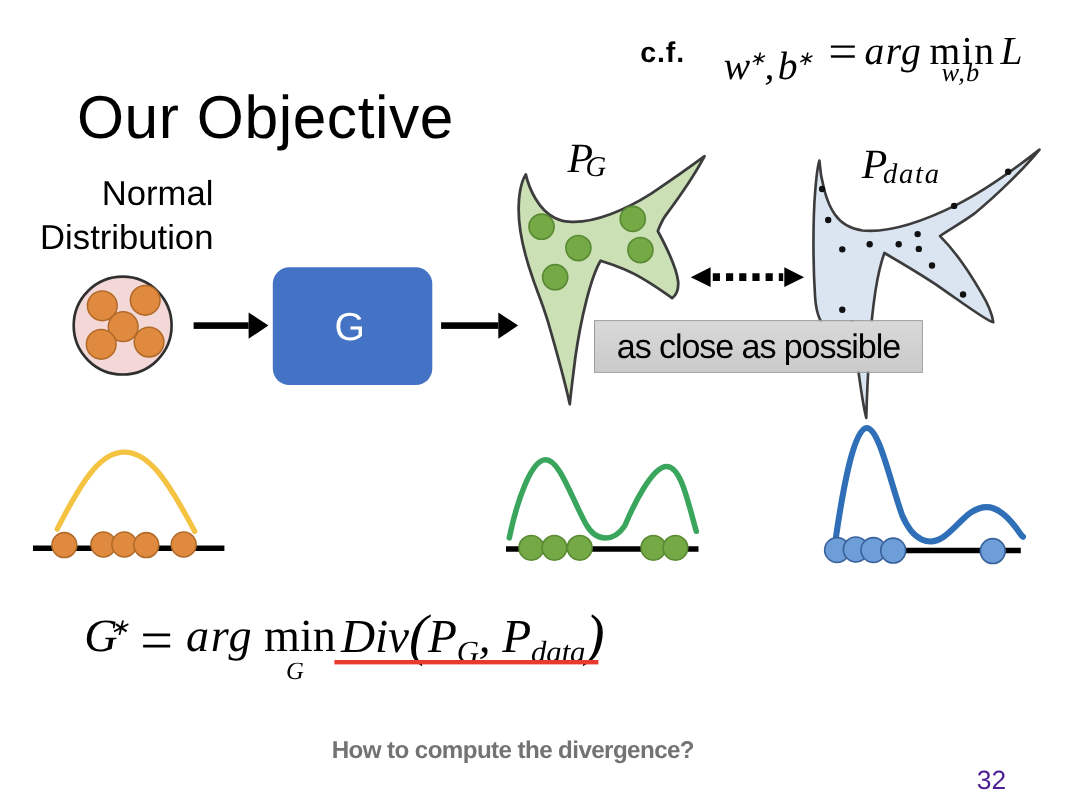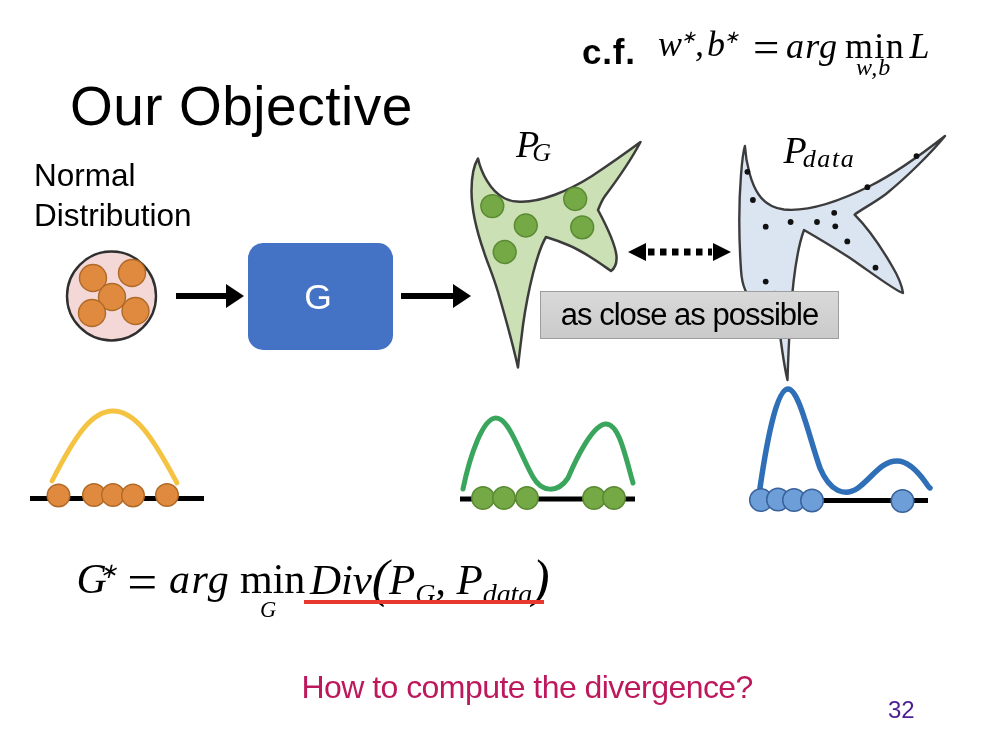--- a/index.html
+++ b/index.html
@@ -109,41 +109,41 @@
     <circle cx="761" cy="500" r="11.3"></circle>
     <circle cx="778" cy="499.5" r="11.3"></circle>
     <circle cx="794" cy="500" r="11.3"></circle>
     <circle cx="812" cy="500.5" r="11.3"></circle>
     <circle cx="902.5" cy="501" r="11.3"></circle>
   </g>
 </svg>
 
 <div class="abs" id="title" style="left:70px;top:79px;font-size:55px;letter-spacing:0.5px;">Our Objective</div>
 
-<div class="abs" id="cf" style="left:582px;top:34px;font-size:35px;font-weight:bold;letter-spacing:0.8px;">c.f.</div>
+<div class="abs" id="cf" style="left:582px;top:34px;font-size:26px;font-weight:bold;letter-spacing:0.8px;">c.f.</div>
 
-<div class="abs math" id="e1a" style="left:658px;top:26px;font-size:36px;letter-spacing:-1px;">w<span style="font-size:18px;vertical-align:13px;">∗</span><span style="margin-right:4px;">,</span>b<span style="font-size:18px;vertical-align:13px;">∗</span></div>
+<div class="abs math" id="e1a" style="left:658px;top:42px;font-size:36px;letter-spacing:-1px;">w<span style="font-size:18px;vertical-align:13px;">∗</span><span style="margin-right:4px;">,</span>b<span style="font-size:18px;vertical-align:13px;">∗</span></div>
 <div class="abs math" id="e1b" style="left:750px;top:24px;font-size:36px;transform:scale(1.3,1.25);transform-origin:0 0;">=</div>
 <div class="abs math" id="e1c" style="left:786px;top:27.8px;font-size:36px;letter-spacing:1.2px;">arg</div>
 <div class="abs math rm" id="e1d" style="left:845px;top:27.8px;font-size:36px;letter-spacing:1.35px;">min</div>
 <div class="abs math" id="e1e" style="left:909.5px;top:27.8px;font-size:36px;">L</div>
 <div class="abs math" id="e1f" style="left:856px;top:55px;font-size:24px;letter-spacing:1px;">w,b</div>
 
-<div class="abs" id="nd" style="left:34px;top:155px;width:160px;text-align:left;font-size:31.5px;line-height:40px;">Normal<br>Distribution</div>
+<div class="abs" id="nd" style="left:34px;top:155px;width:160px;text-align:right;font-size:31.5px;line-height:40px;">Normal<br>Distribution</div>
 
 <div class="abs math" id="pg" style="left:516px;top:125px;font-size:38px;">P<span style="font-size:26px;vertical-align:-3.5px;margin-left:-7px;">G</span></div>
 <div class="abs math" id="pdata" style="left:783.5px;top:131.1px;font-size:38px;">P<span style="font-size:26px;letter-spacing:1.6px;vertical-align:-3.5px;margin-left:-4px;">data</span></div>
 
 <div class="abs" id="close" style="left:540px;top:291px;width:297px;height:46px;background:linear-gradient(#d9d9d9,#cacaca);border:1px solid #9d9d9d;text-align:center;font-size:31px;letter-spacing:-1px;line-height:46px;">as close as possible</div>
 
 <div class="abs math" id="e2a" style="left:76.5px;top:558.3px;font-size:42px;">G<span style="font-size:21px;vertical-align:15px;margin-left:-7px;">∗</span></div>
 <div class="abs math" id="e2b" style="left:123.5px;top:557.3px;font-size:46px;transform:scale(1.15,1.1);transform-origin:0 0;">=</div>
 <div class="abs math" id="e2c" style="left:169px;top:558.3px;font-size:42px;letter-spacing:1.5px;">arg</div>
 <div class="abs math rm" id="e2d" style="left:240px;top:558.3px;font-size:42px;">min</div>
 <div class="abs math" id="e2e" style="left:260px;top:599.3px;font-size:22.5px;">G</div>
 <div class="abs math" id="e2f" style="left:310px;top:557.5px;font-size:43px;letter-spacing:-0.1px;">Div<span style="font-size:52px;vertical-align:-1.5px;line-height:0;">(</span>P<span style="font-size:28px;vertical-align:-9px;">G</span>, P<span style="font-size:28px;vertical-align:-9px;">data</span><span style="font-size:52px;vertical-align:-1.5px;line-height:0;">)</span></div>
 <div class="abs" id="redline" style="left:304px;top:599.5px;width:240px;height:4.5px;background:#e8392f;"></div>
 
 
-<div class="abs" id="howto" style="left:301.5px;top:670.5px;font-size:32px;font-weight:normal;color:#be185d;letter-spacing:-0.55px;">How to compute the divergence?</div>
+<div class="abs" id="howto" style="left:301.5px;top:670.5px;font-size:22px;font-weight:bold;color:#737373;letter-spacing:-0.55px;">How to compute the divergence?</div>
 
 <div class="abs" id="pagenum" style="left:888px;top:698px;font-size:24px;color:#4c1d95;">32</div>
 </div>
 
 </body></html>

